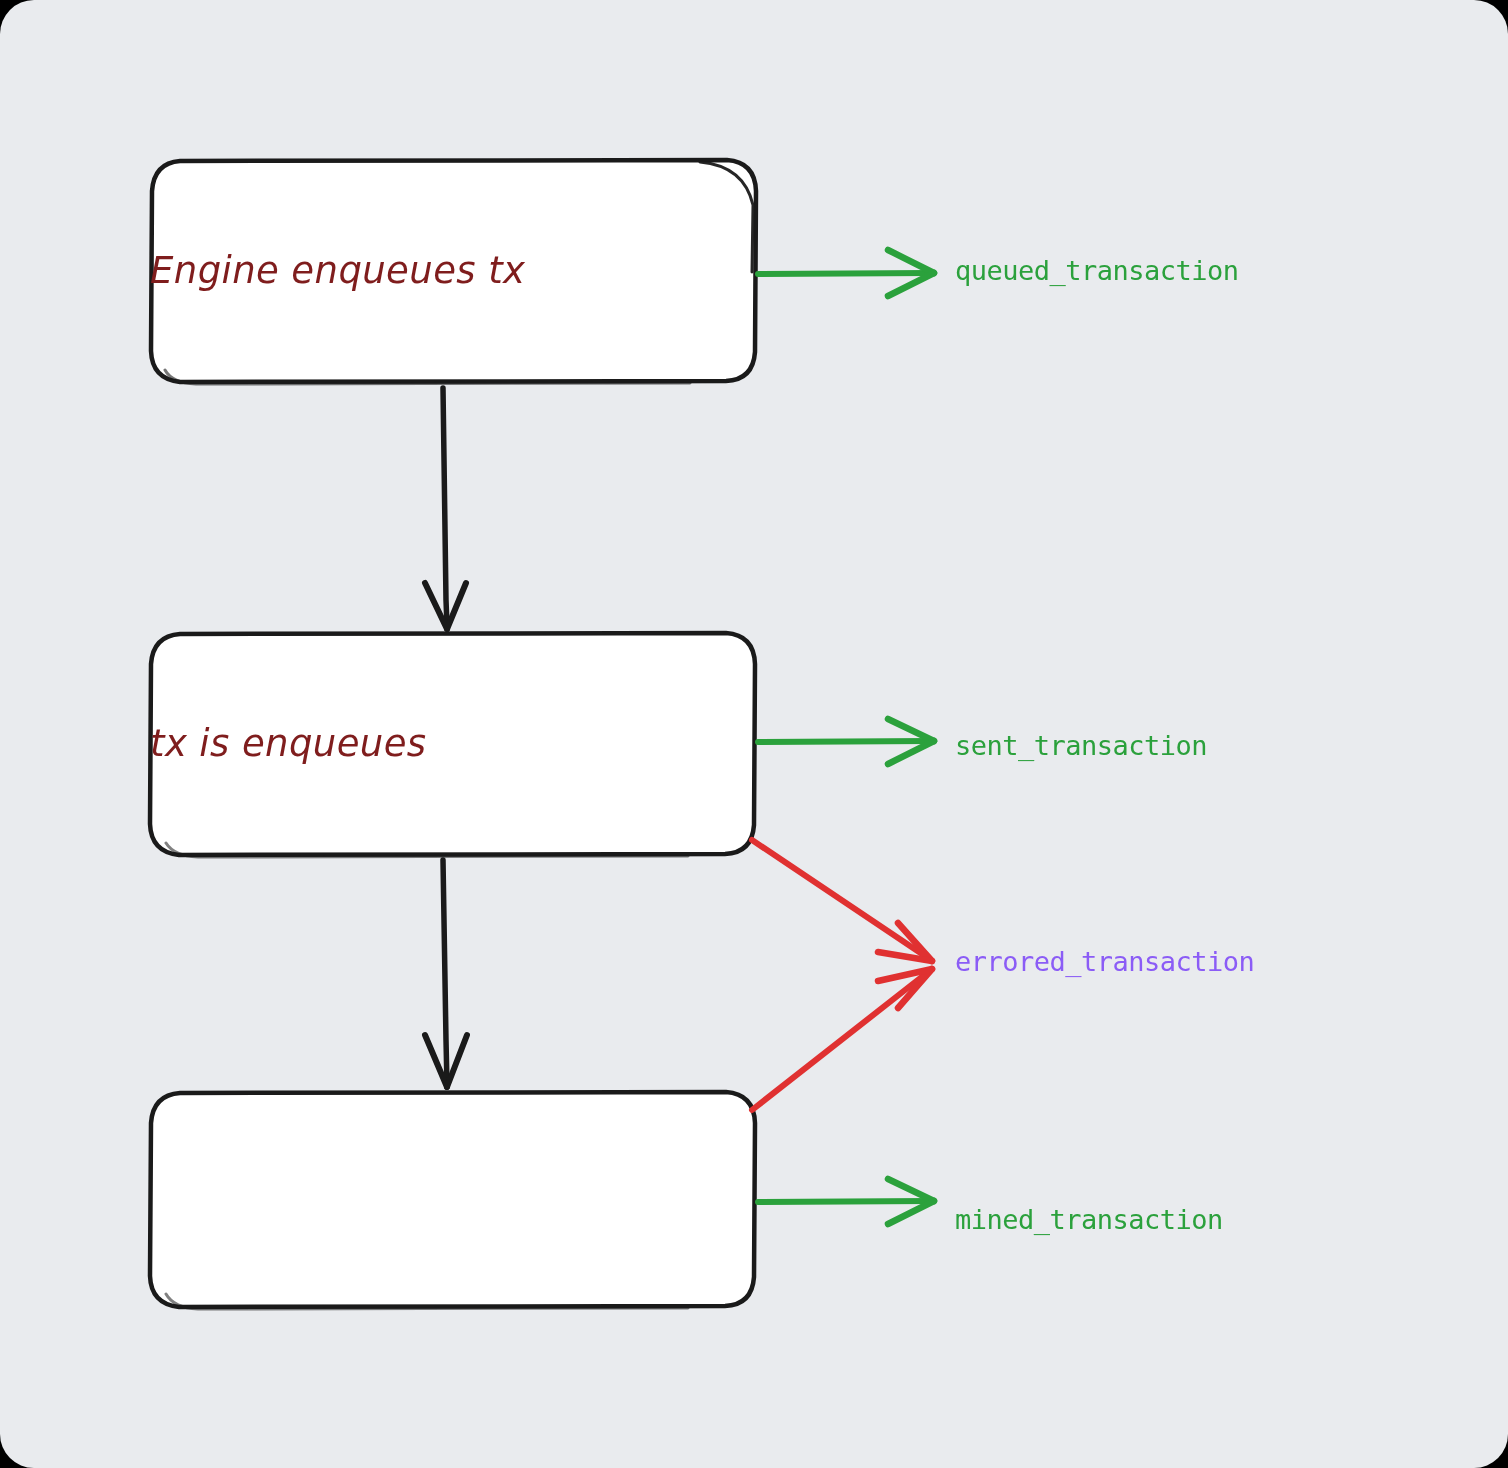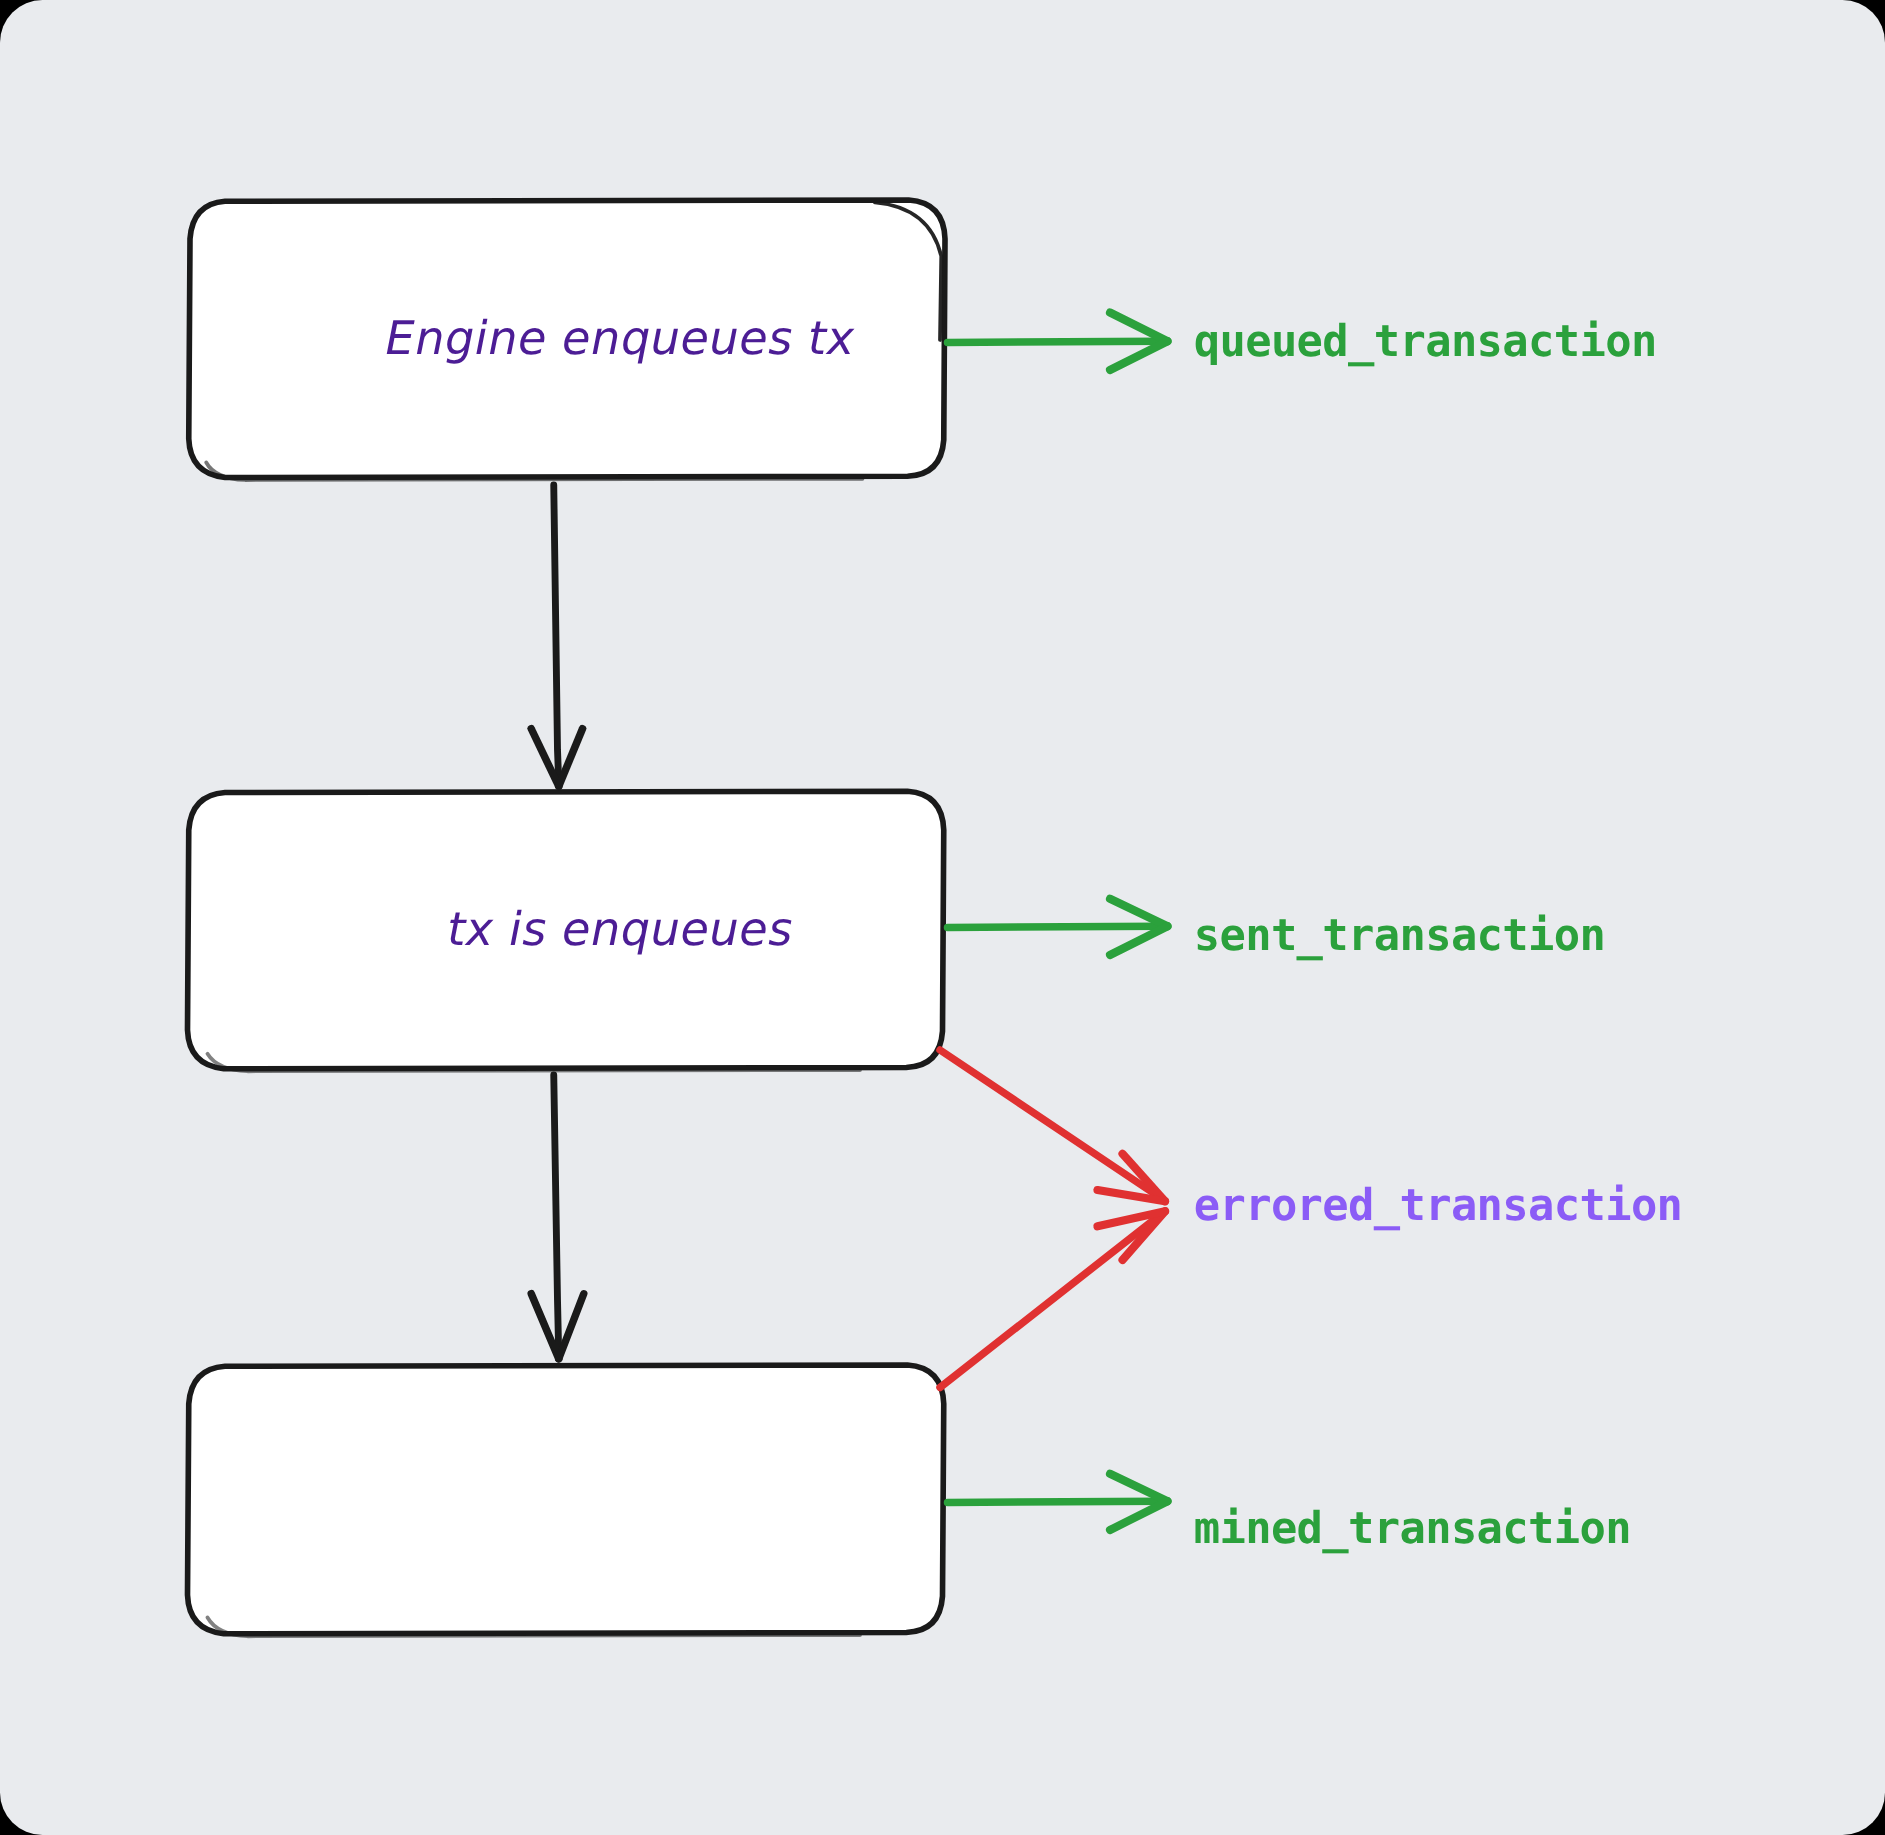--- a/index.html
+++ b/index.html
@@ -27,43 +27,41 @@
     position: absolute;
     top: 0;
     left: 0;
     width: 1508px;
     height: 1468px;
   }
   .node-box-text {
     position: absolute;
     display: flex;
     flex-direction: column;
-    align-items: center;
+    align-items: flex-start;
     justify-content: center;
     text-align: center;
-    color: #4c1d95;
+    color: #7f1d1d;
     font-family: "DejaVu Sans", sans-serif;
     font-size: 37px;
     line-height: 1.28;
     letter-spacing: 0.4px;
     pointer-events: none;
     font-style: italic;
     font-weight: 400;
-    margin-left: 43px;
   }
   .node-box-text span { display: block; white-space: nowrap; }
 
   .event-label {
     position: absolute;
     font-family: "DejaVu Sans Mono", monospace;
-    font-size: 35px;
+    font-size: 27px;
     letter-spacing: -0.5px;
     white-space: nowrap;
     line-height: 1;
-    font-weight: bold;
   }
   .event-green { color: #2ba13c; }
   .event-red   { color: #8b5cf6; }
 </style>
 </head>
 <body>
 
 <div id="diagram-canvas">
 
   <svg id="diagram-svg" viewBox="0 0 1508 1468" xmlns="http://www.w3.org/2000/svg">

